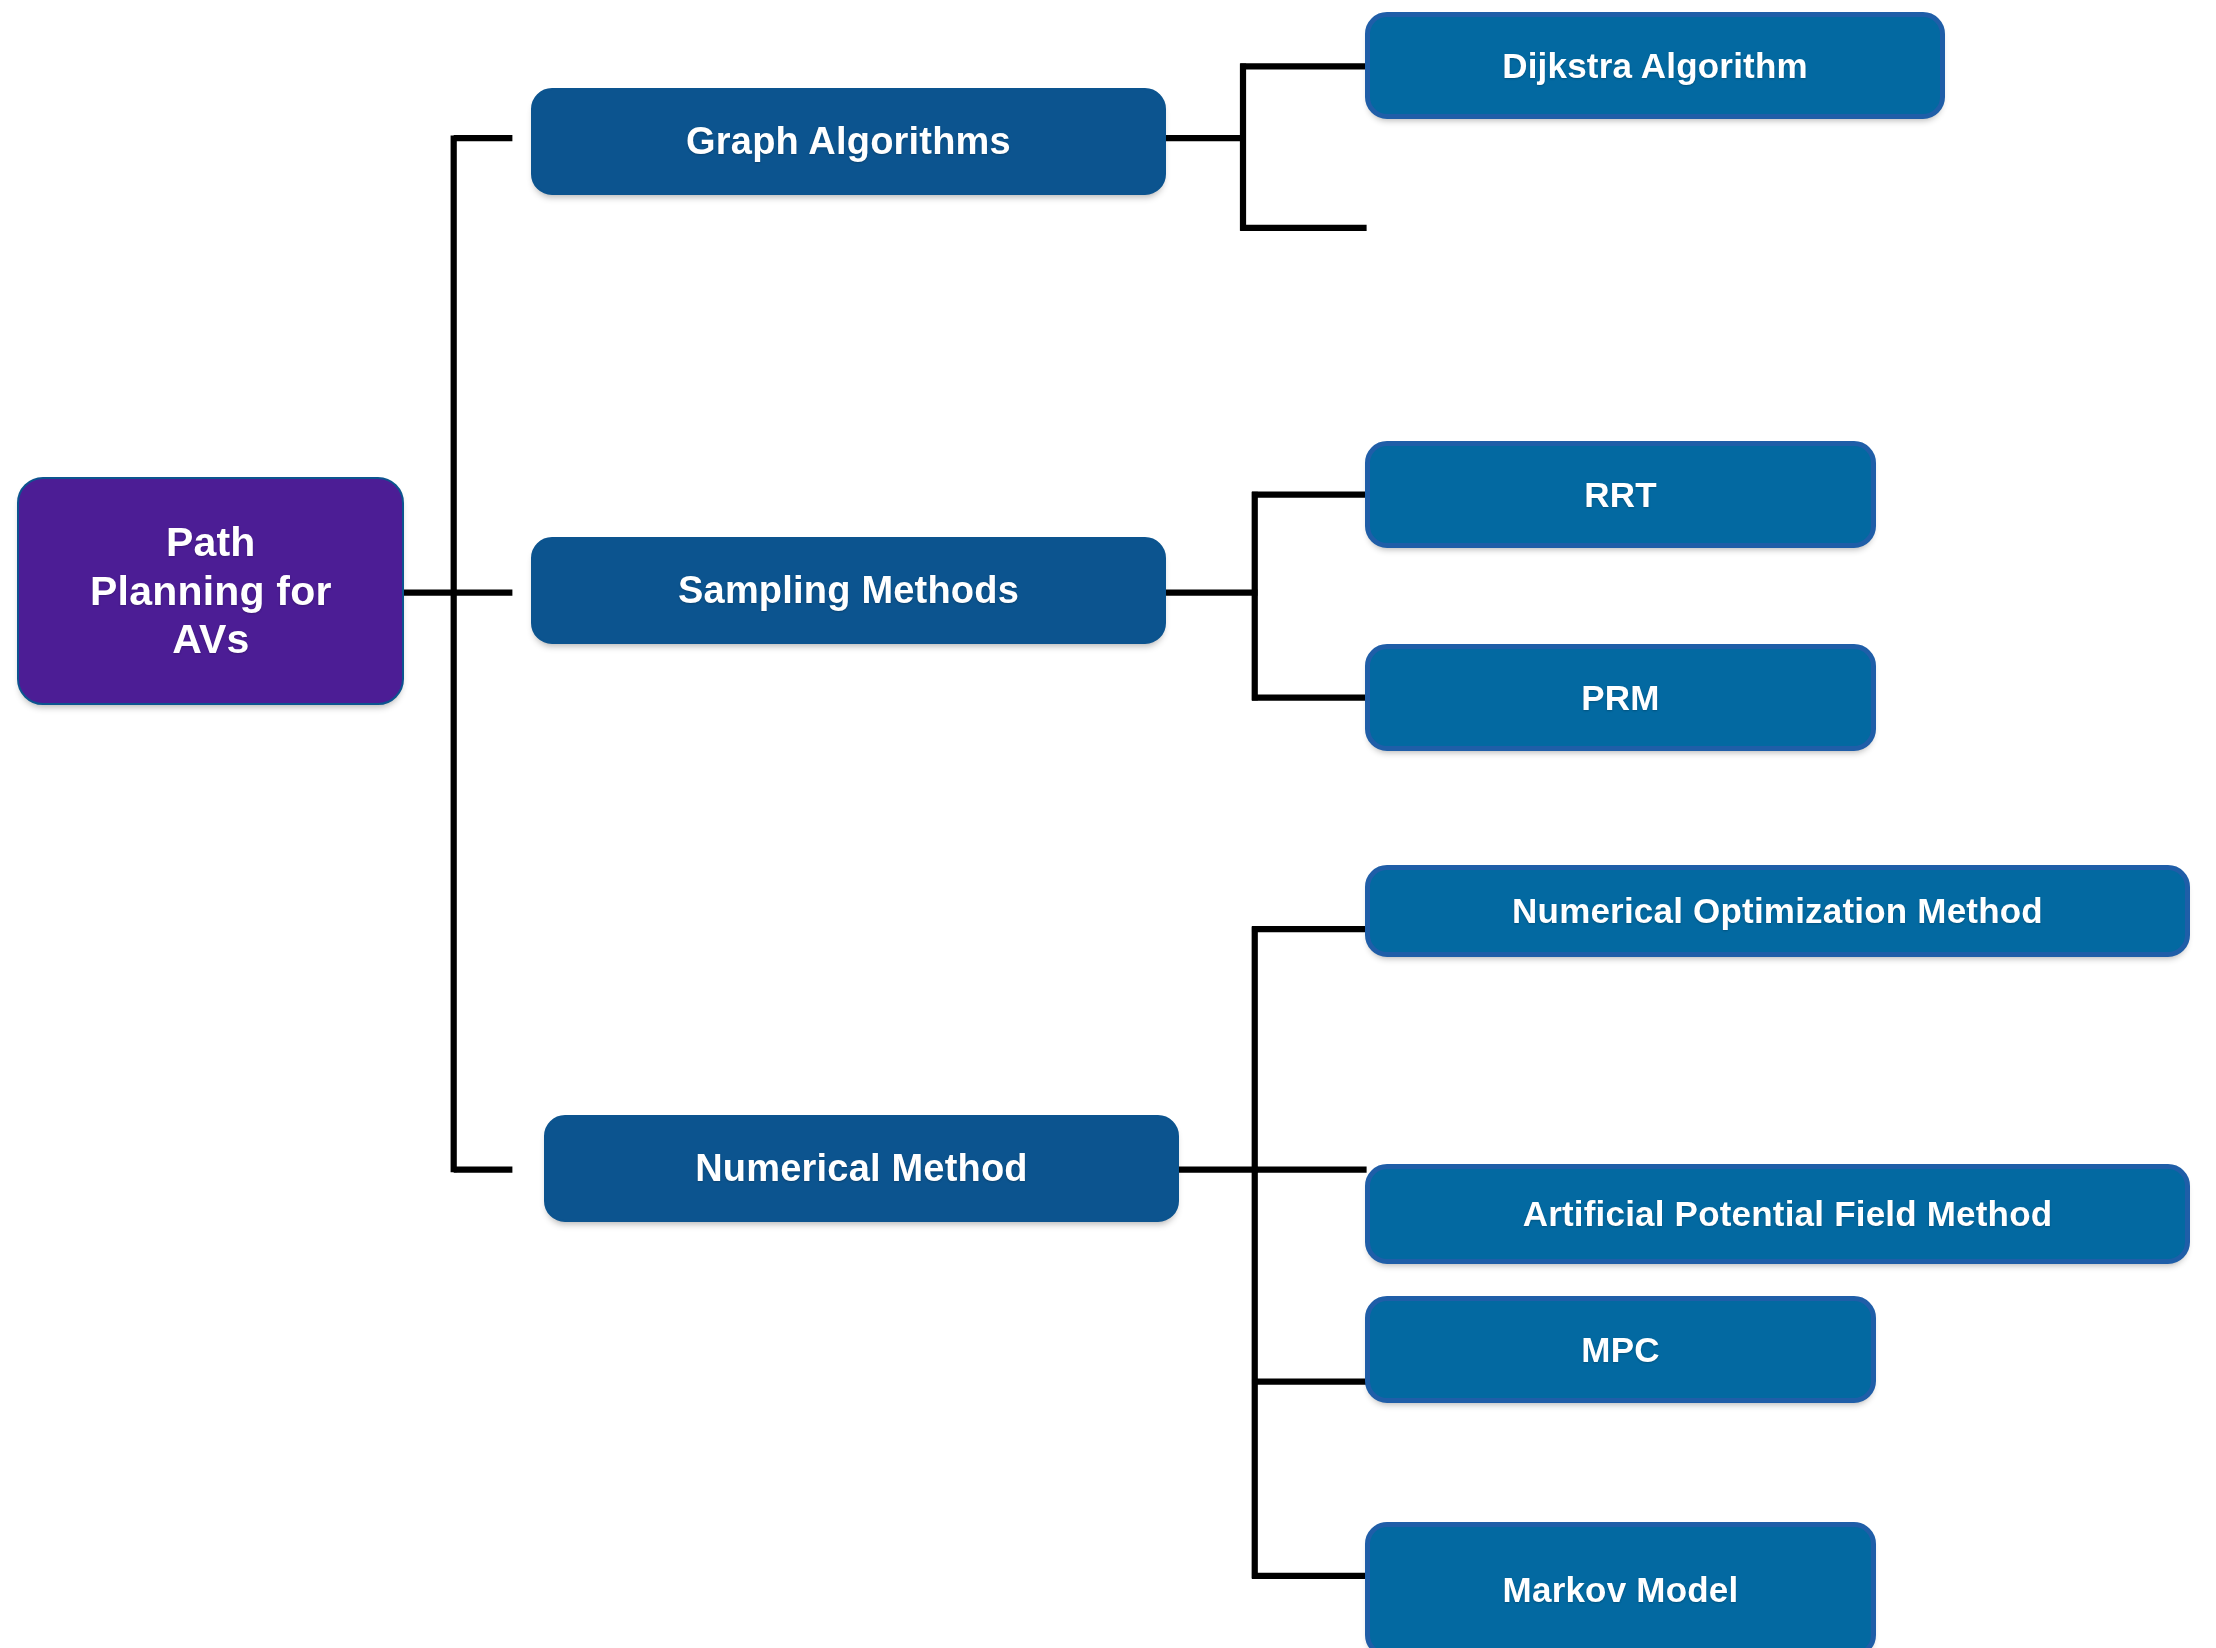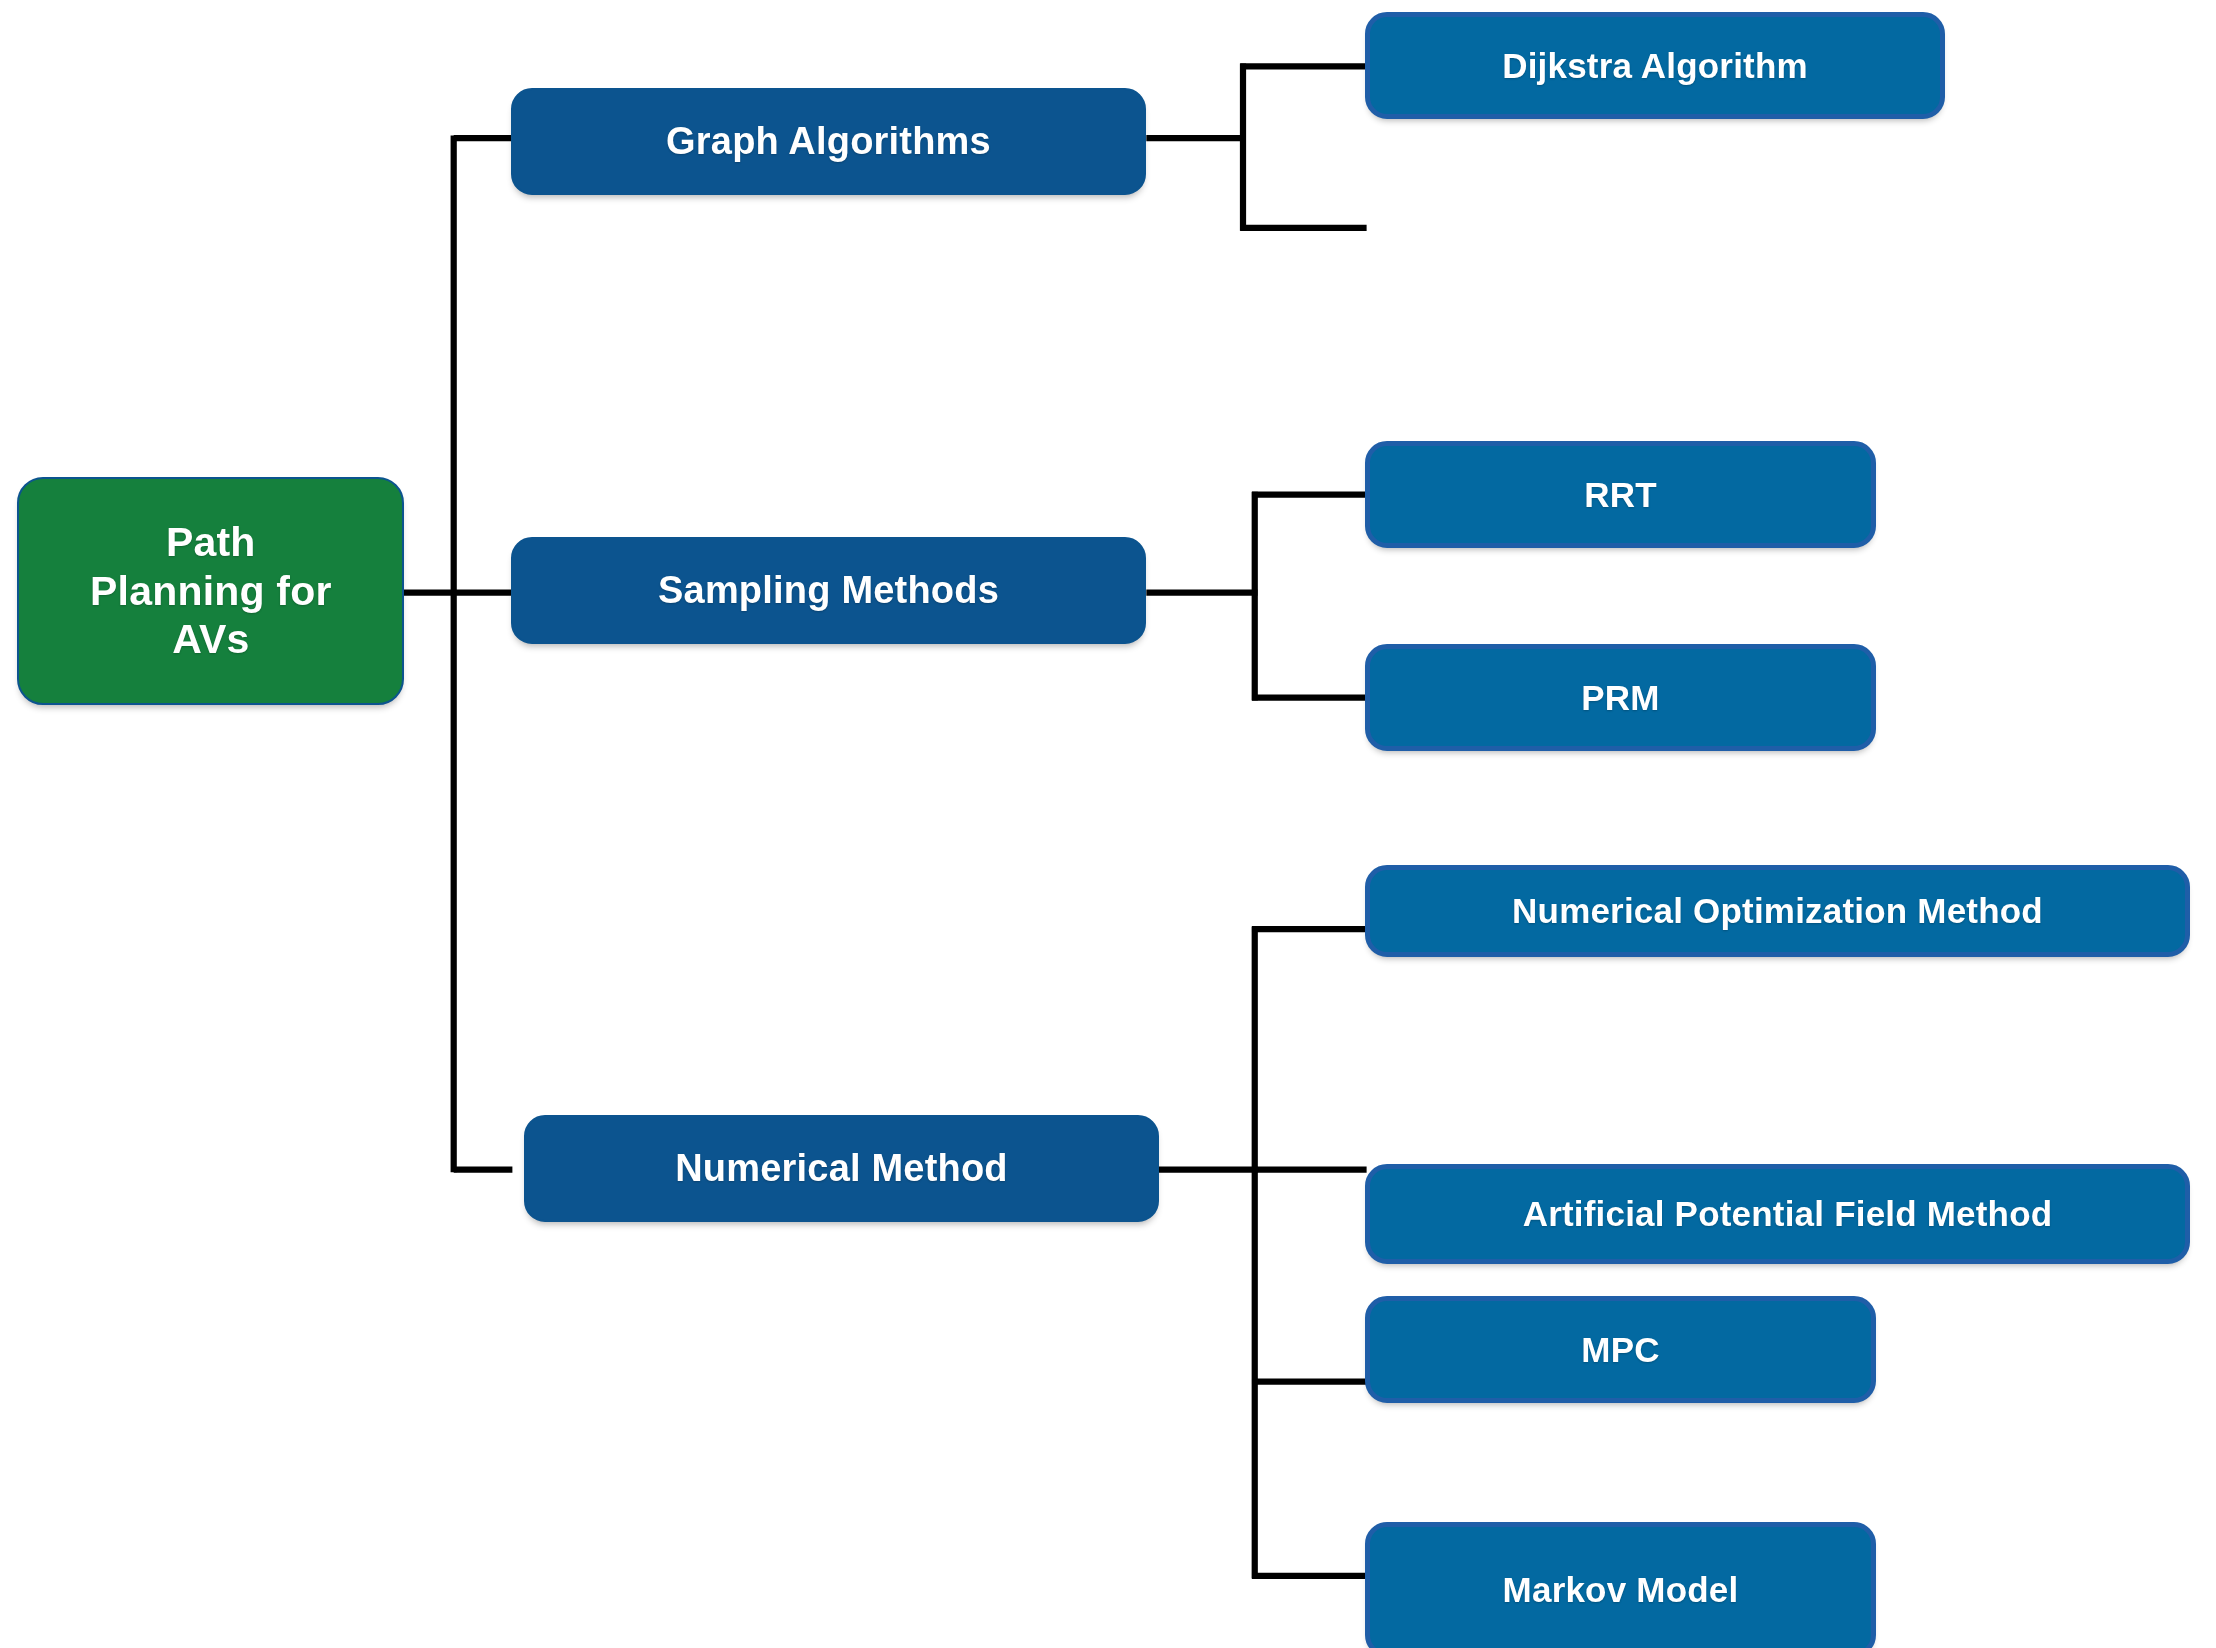--- a/index.html
+++ b/index.html
@@ -34,32 +34,33 @@
     justify-content: center;
     text-align: center;
     color: #ffffff;
     font-weight: bold;
     line-height: 1.18;
     letter-spacing: 0.2px;
     border-radius: 23.5px;
     -webkit-font-smoothing: antialiased;
   }
   .node.root {
-    background: #15803d;
+    background: #4c1d95;
     border: 2.1px solid #0c548f;
     box-shadow: 0 4.8px 7px -3.5px rgba(0,0,0,0.30);
     font-size: 41px;
     border-radius: 26px;
   }
   .node.branch {
     background: #0c548f;
     border: 2.1px solid #0c548f;
     box-shadow: 0 4.8px 7px -3.5px rgba(0,0,0,0.30);
     font-size: 38px;
     border-radius: 21px;
+    margin-left: 20px;
   }
   .node.leaf {
     background: #0369a1;
     border: 5.5px solid #1f5ea8;
     box-shadow: 0 4.8px 7px -4.1px rgba(0,0,0,0.32);
     font-size: 35px;
     border-radius: 22px;
   }
   .node .label {
     display: block;

